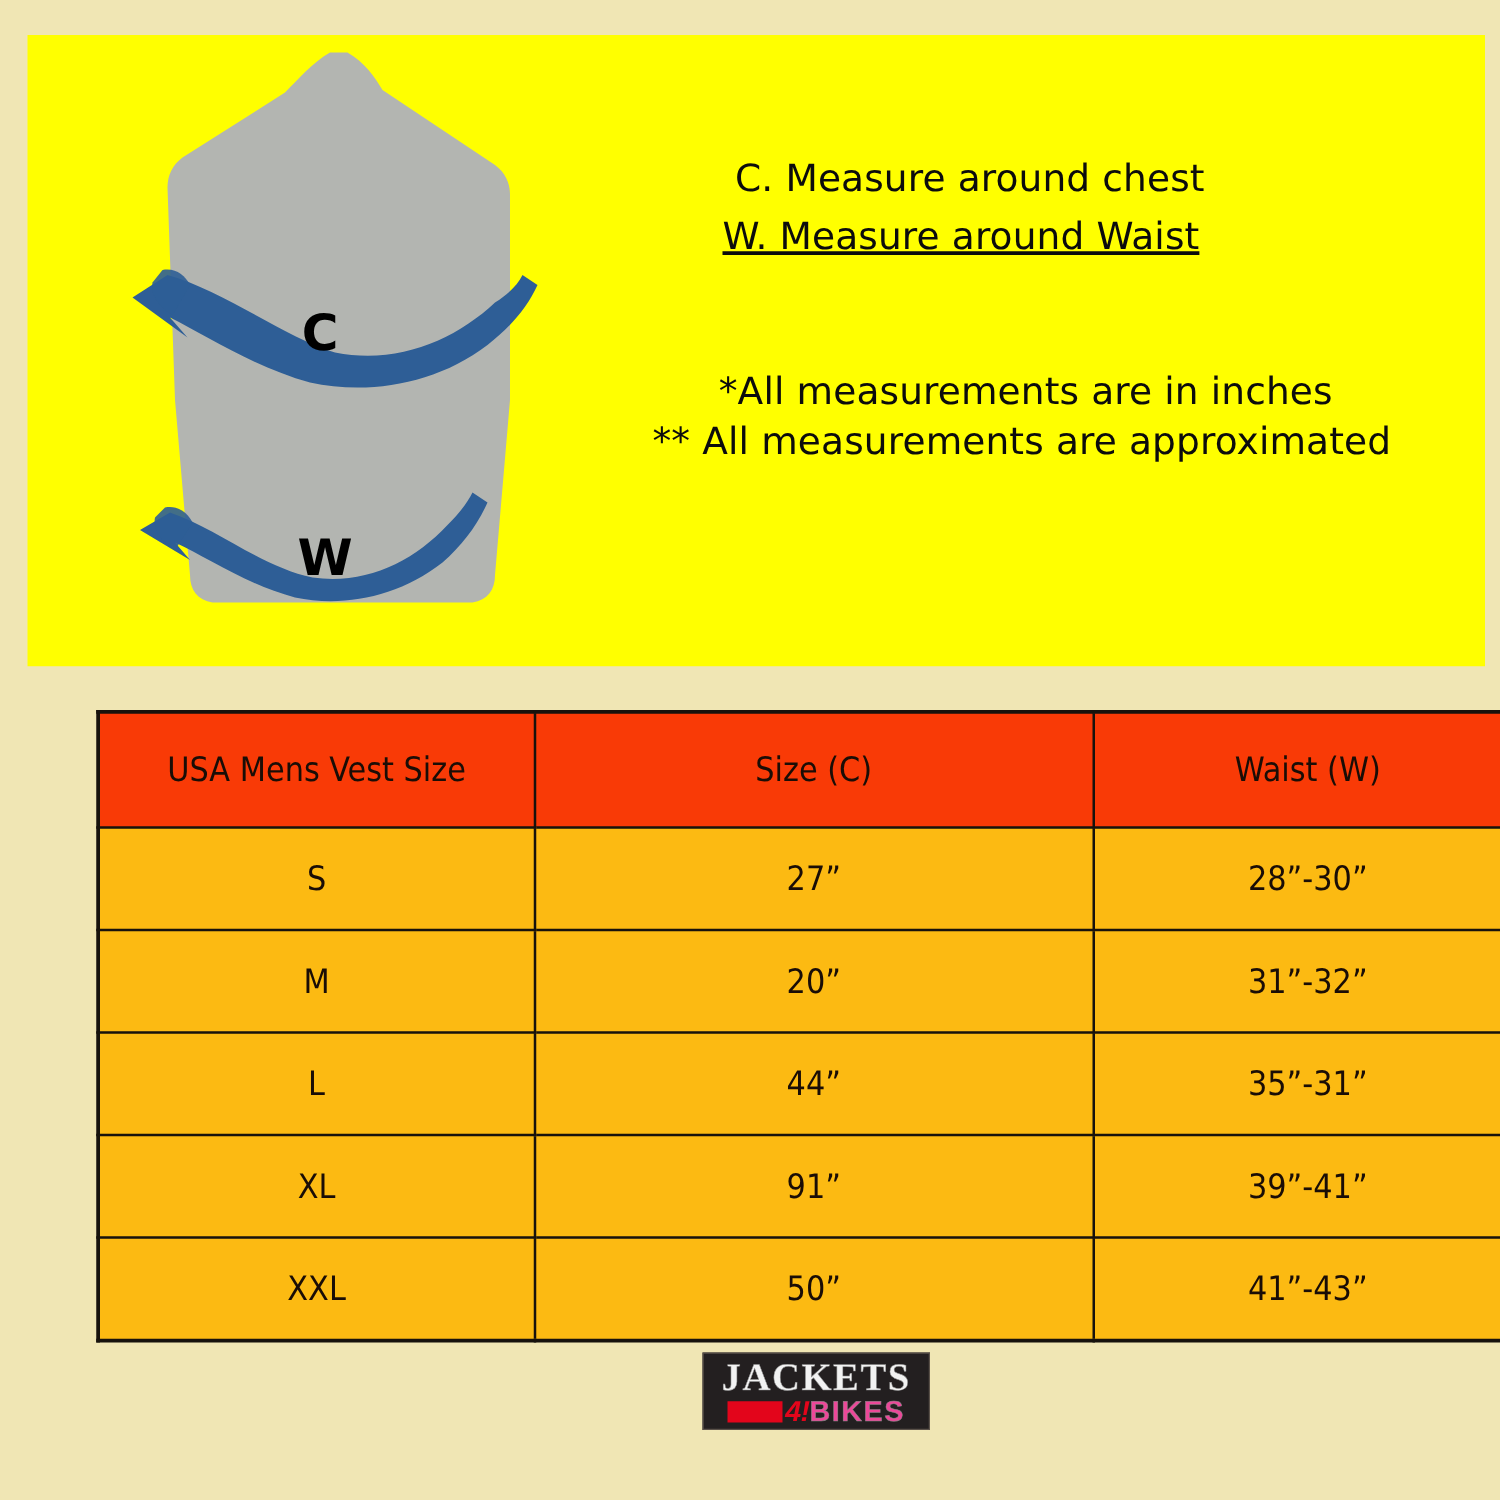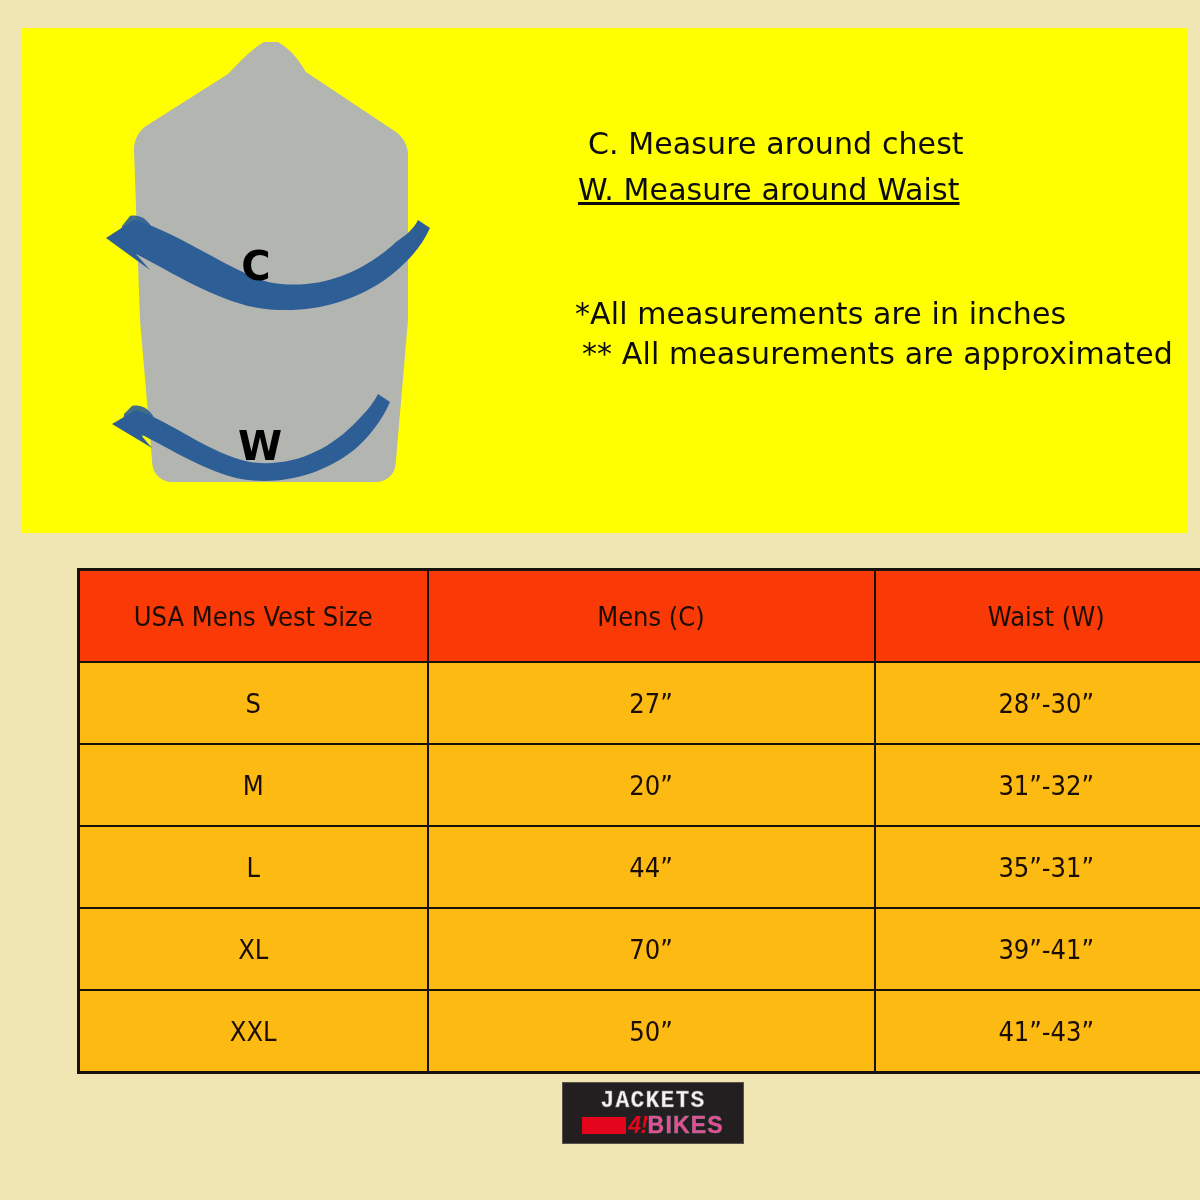--- a/index.html
+++ b/index.html
@@ -40,21 +40,21 @@
     color: #0c0c0c;
     font-family: "DejaVu Sans", sans-serif;
     font-size: 30px;
     font-weight: 400;
     white-space: nowrap;
     letter-spacing: 0.1px;
   }
   #note-c  { left: 588px; top: 126px; }
   #note-w  { left: 578px; top: 172px; text-decoration: underline; }
   #note-a1 { left: 575px; top: 296px; }
-  #note-a2 { left: 582px; top: 336px; }
+  #note-a2 { left: 522px; top: 336px; }
 
   
   #table-wrap {
     position: absolute;
     left: 30px;
     top: 568px;
     width: 1140px;
     height: 500px;
     margin-left: 47px;
   }
@@ -99,23 +99,23 @@
     height: 62px;
     background: #231f20;
     border: 1px solid #5a5149;
     display: flex;
     flex-direction: column;
     justify-content: center;
     align-items: center;
     box-sizing: border-box;
   }
   #logo-line1 {
-    font-family: Liberation Mono, monospace;
+    font-family: Liberation Serif, serif;
     font-weight: bold;
-    font-size: 23px;
+    font-size: 31px;
     letter-spacing: 1.2px;
     color: #f2f2f2;
     line-height: 1;
     margin-bottom: 1px;
     -webkit-text-stroke: 0.4px #8a8a8a;
   }
   #logo-line2 {
     display: flex;
     align-items: center;
     line-height: 1;
@@ -218,21 +218,21 @@
 <div id="table-wrap">
   <table class="size-table">
     <colgroup>
       <col class="c-size">
         <col class="c-chest">
         <col class="c-waist">
     </colgroup>
     <thead>
       <tr>
         <th>USA Mens Vest Size</th>
-        <th>Mens (C)</th>
+        <th>Size (C)</th>
         <th>Waist (W)</th>
       </tr>
     </thead>
     <tbody>
       <tr>
         <td>S</td>
         <td>27”</td>
         <td>28”-30”</td>
       </tr>
       <tr>
@@ -240,21 +240,21 @@
         <td>20”</td>
         <td>31”-32”</td>
       </tr>
       <tr>
         <td>L</td>
         <td>44”</td>
         <td>35”-31”</td>
       </tr>
       <tr>
         <td>XL</td>
-        <td>70”</td>
+        <td>91”</td>
         <td>39”-41”</td>
       </tr>
       <tr>
         <td>XXL</td>
         <td>50”</td>
         <td>41”-43”</td>
       </tr>
     </tbody>
   </table>
 </div>

